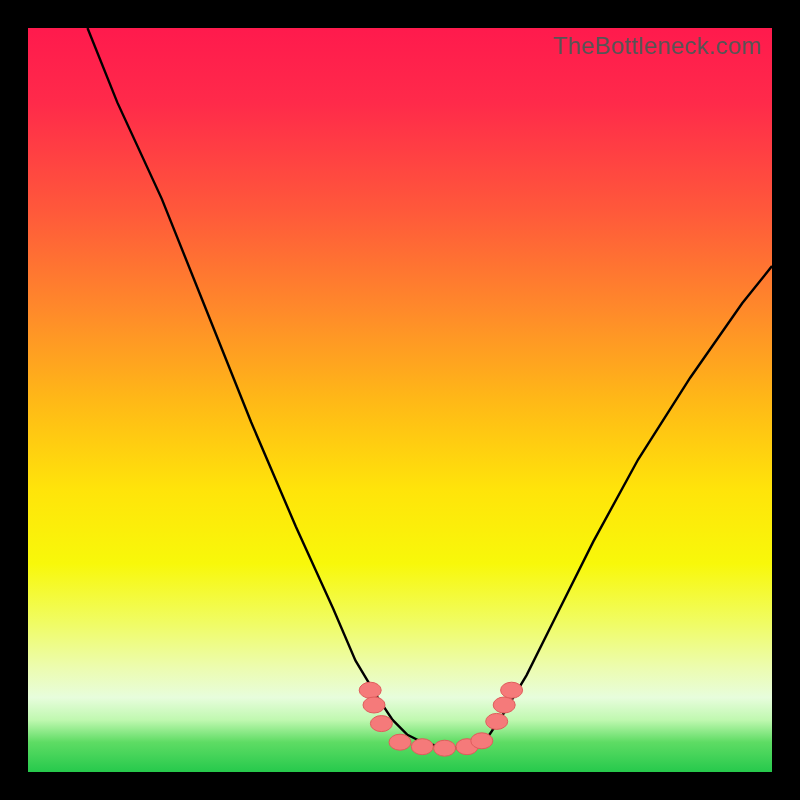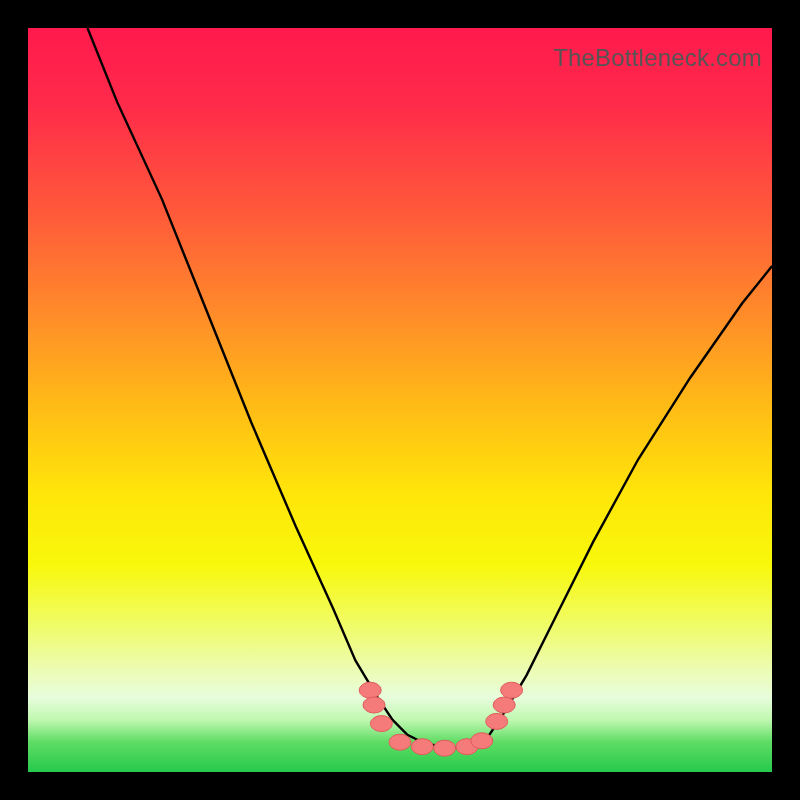--- a/index.html
+++ b/index.html
@@ -36,21 +36,21 @@
       #f0fc64 80%,
       #ecfcb0 86%,
       #e7fddc 90%,
       #c0f8b0 93%,
       #5edc64 96%,
       #26c94c 100%
     );
   }
   .watermark {
     position: absolute;
-    top: 16px;
+    top: 4px;
     right: 10px;
     color: #555;
     font-size: 24px;
     font-weight: 500;
     letter-spacing: 0.2px;
     user-select: none;
   }
   svg.curves {
     position: absolute;
     left: 0;

